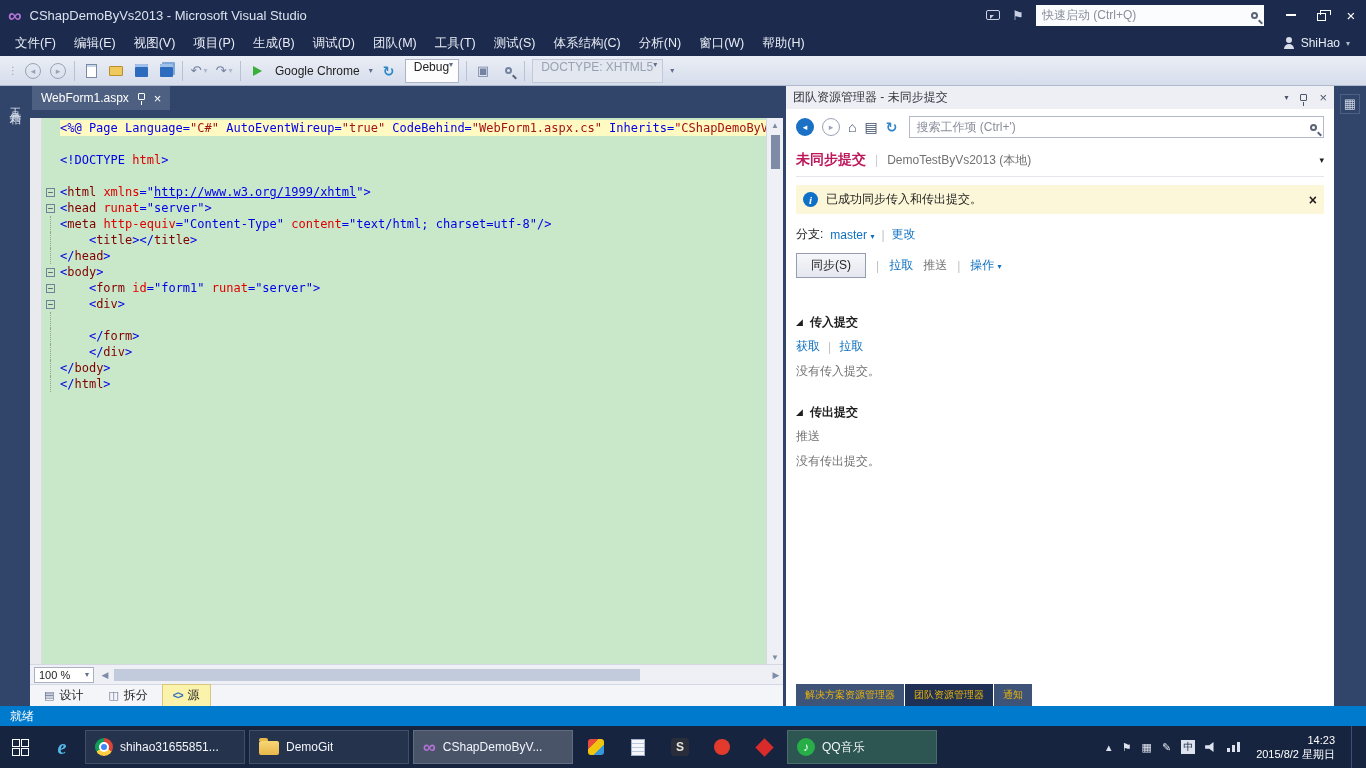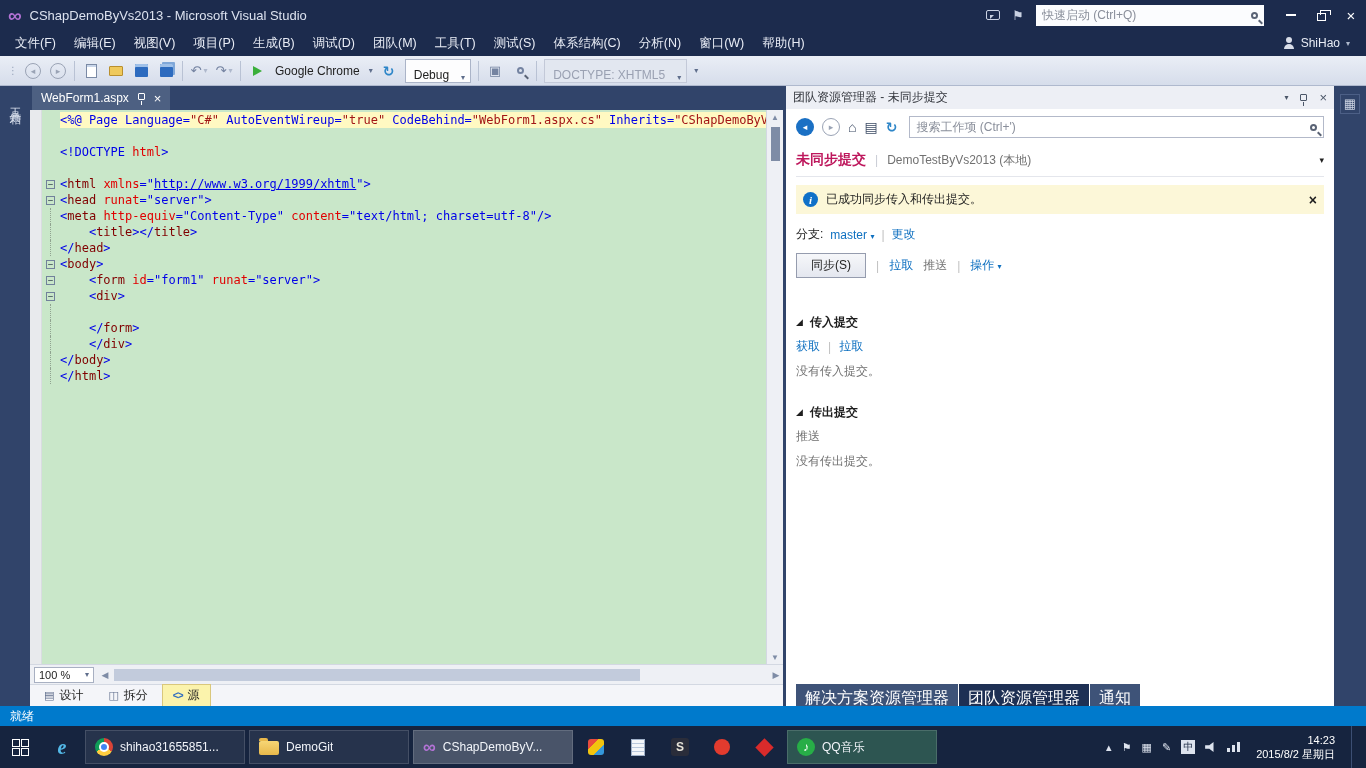--- a/index.html
+++ b/index.html
@@ -39,33 +39,33 @@
 .toolbar{height:30px;background:linear-gradient(#EAEEF6,#D6DDEB);display:flex;align-items:center;gap:7px;padding:0 8px;border-bottom:1px solid #AFB9CE;flex:none}
 .tb-sep{width:1px;height:20px;background:#B9C2D4;flex:none}
 .tb-ic{height:20px;min-width:18px;display:flex;align-items:center;justify-content:center;font-size:13px;color:#7483A1;gap:2px}
 .ic-page{width:11px;height:14px;background:#fff;border:1px solid #7B8AA5;box-shadow:inset 0 2px 0 #C9D6EA}
 .ic-folder-t{width:14px;height:10px;background:#EFC95C;border:1px solid #B98F2E;border-radius:1px}
 .ic-save{width:13px;height:13px;background:#2D6BBF;box-shadow:inset 0 3px 0 #9FC0E8;border-radius:1px}
 .ic-saveall{width:13px;height:13px;background:#2D6BBF;box-shadow:2px -2px 0 #7FA7D8,inset 0 3px 0 #9FC0E8;border-radius:1px}
 .play{width:0;height:0;border-left:9px solid #3AAF3A;border-top:5.5px solid transparent;border-bottom:5.5px solid transparent}
 .run-label{font-size:12px;color:#222;margin:0 2px;white-space:nowrap}
 .refresh{color:#2E86C8;font-size:14px;font-weight:bold}
-.combo{height:24px;background:#FDFDFE;border:1px solid #ABB4C8;display:flex;align-items:flex-end;padding:0 5px 0 8px;font-size:12px;color:#222;gap:12px;white-space:nowrap}
+.combo{height:24px;background:#FDFDFE;border:1px solid #ABB4C8;display:flex;align-items:flex-start;padding:0 5px 0 8px;font-size:12px;color:#222;white-space:nowrap}
 .combo .caret{color:#5F6E8C}
 .combo.disabled{background:#E2E7F0;color:#9AA1B2;border-color:#C3C9D8}
 .grip{color:#9AA6BC;font-size:10px;letter-spacing:-1px}
 
 
 .main{flex:1;display:flex;min-height:0}
 .left-strip{width:30px;background:#31446A;flex:none;display:flex;flex-direction:column;align-items:center;padding-top:8px}
 .v-tab{writing-mode:vertical-rl;color:#D5DCEA;font-size:12px;letter-spacing:3px;padding:4px 0}
 
 
 .editor-col{width:753px;flex:none;display:flex;flex-direction:column;min-height:0}
-.doc-tabs{height:24px;background:#31446A;display:flex;align-items:flex-end;padding-left:2px;flex:none}
+.doc-tabs{height:32px;background:#31446A;display:flex;padding-left:2px;flex:none}
 .doc-tab{height:24px;background:#4D6082;color:#fff;display:flex;align-items:center;gap:9px;padding:0 9px;font-size:12px}
 .pin{width:7px;height:7px;border:1px solid currentColor;border-radius:1px;position:relative;color:#fff;margin-top:-4px}
 .pin::after{content:"";position:absolute;left:2px;top:7px;width:1px;height:4px;background:currentColor}
 .tab-close{font-size:13px;line-height:1}
 .editor{flex:1;display:flex;min-height:0;background:#C9E7C9}
 .ind-margin{width:12px;background:#E8EAED;border-right:1px solid #D9DCE1;flex:none}
 .code-area{flex:1;overflow:hidden;padding-top:2px}
 .code-row{display:flex;height:16px;overflow:hidden}
 .gutter-cell{width:18px;flex:none;position:relative}
 .gutter-cell.guide::before{content:"";position:absolute;left:8px;top:0;height:100%;border-left:1px dotted #90A390}
@@ -116,21 +116,21 @@
 .lcaret{font-size:8px;color:#0E70C0}
 .dim-sep{color:#C0C0C0}
 .muted{color:#717171}
 .sync-row{display:flex;align-items:center;gap:10px;margin-bottom:26px}
 .btn{background:linear-gradient(#F6F7FA,#E4E7EF);border:1px solid #959CAE;padding:3px 14px;font-size:12px;color:#1E1E1E;white-space:nowrap}
 .sec-head{display:flex;align-items:center;gap:7px;font-weight:bold;color:#1E1E1E;margin:10px 0 7px;font-size:12px}
 .tri{color:#1E1E1E;font-size:9px;line-height:1}
 .sec-links{margin:0 0 8px;display:flex;gap:8px;align-items:center}
 .sec-empty{margin-bottom:14px}
 .te-tabs{margin-top:auto;display:flex;gap:1px;height:22px;flex:none}
-.te-tab{padding:4px 9px;background:#3E5378;color:#ffffff;font-size:16px;white-space:nowrap}
+.te-tab{padding:4px 9px;background:#3E5378;color:#eab308;font-size:10px;white-space:nowrap}
 .te-tab.active{background:#1E3054}
 
 .right-strip{flex:1;background:#31446A;display:flex;justify-content:center;padding-top:8px}
 .rs-icon{width:20px;height:20px;color:#CBD3E2;font-size:13px;text-align:center;border:1px solid #4C5F86;line-height:18px}
 
 
 .band{height:38px;background:#F7F8FB;display:flex;align-items:flex-start;padding:4px 0 0 30px;gap:24px;flex:none}
 .band-tab{display:flex;flex-direction:column;gap:3px}
 .band-label{font-size:12px;color:#1E1E1E;padding:1px 3px;white-space:nowrap}
 .band-bar{height:8px;background:#24395E}

